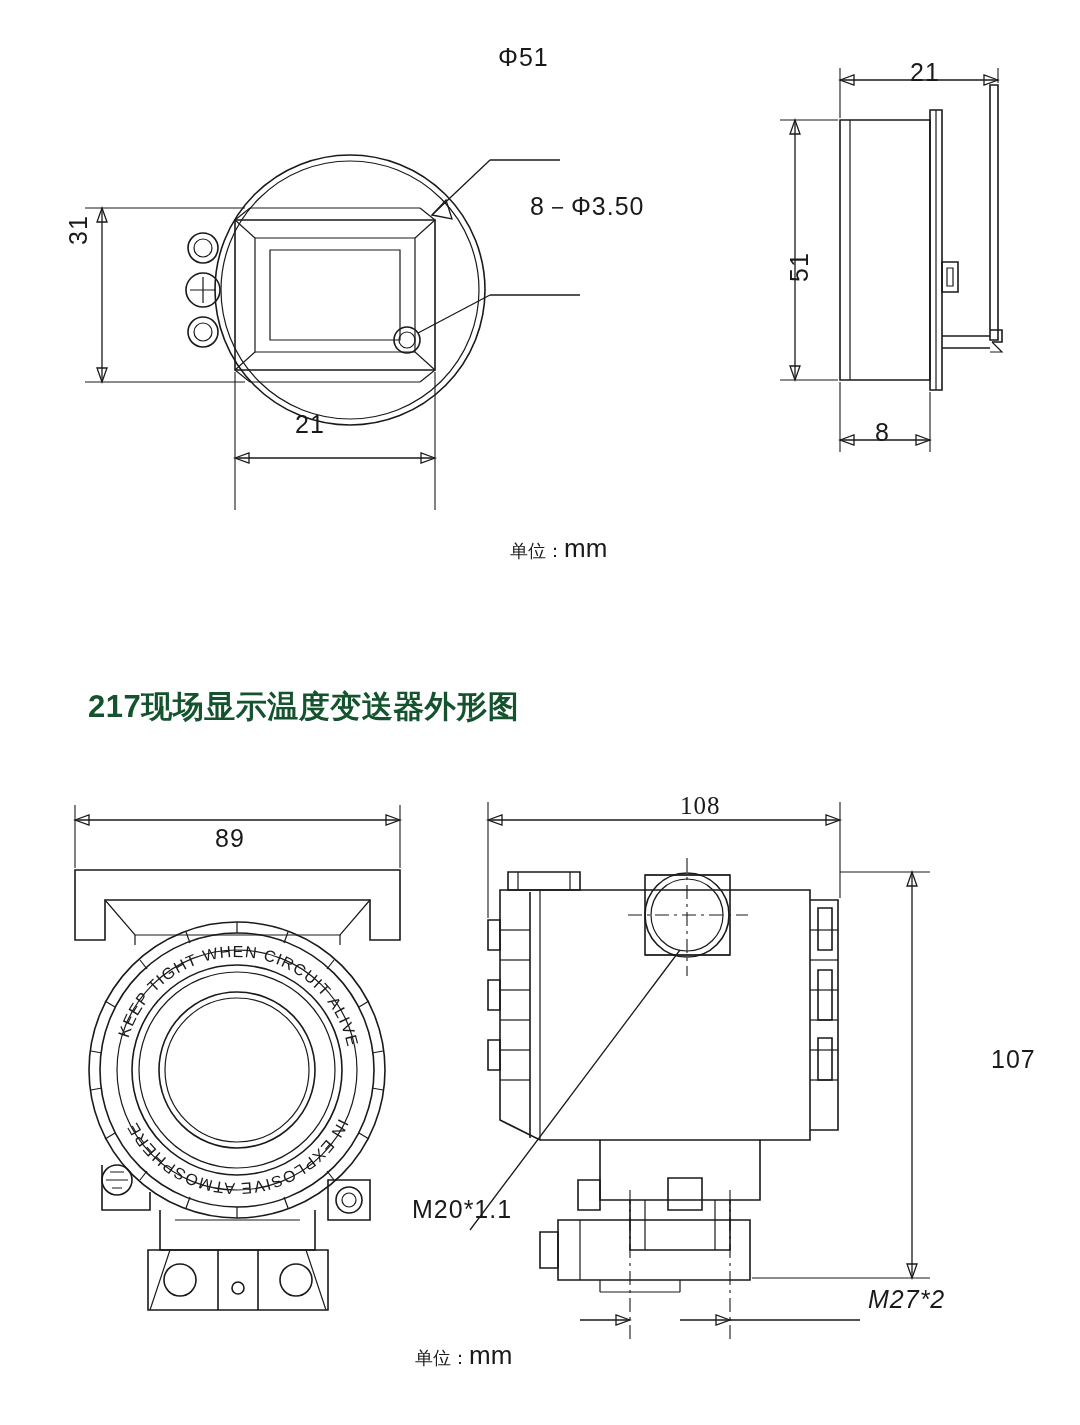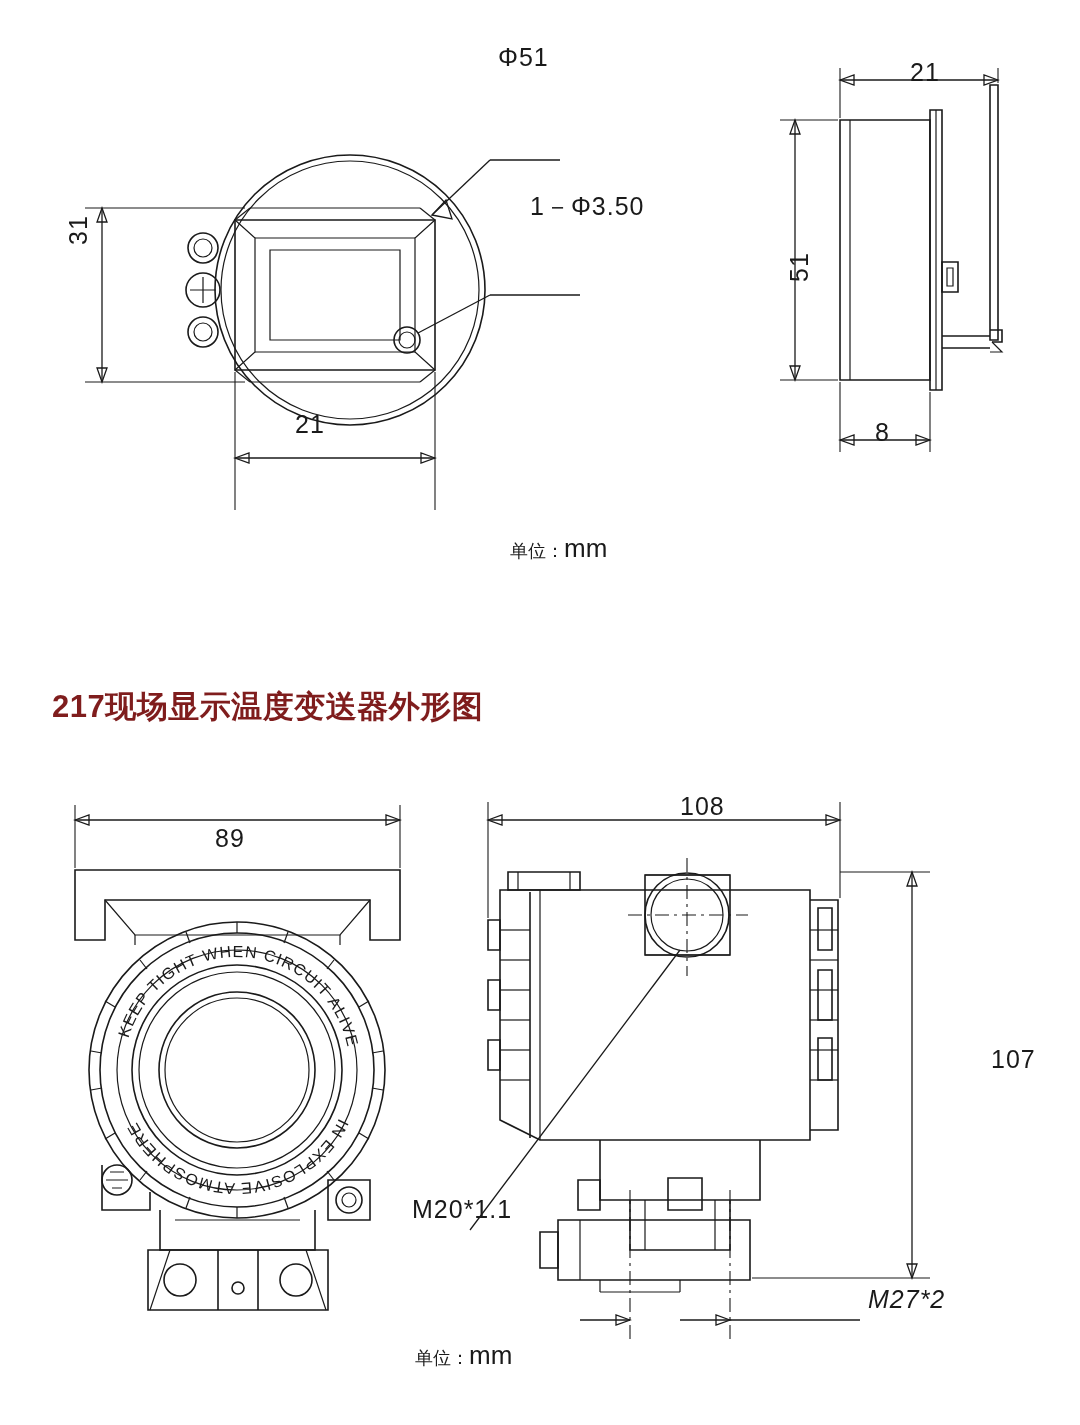--- a/index.html
+++ b/index.html
@@ -42,22 +42,23 @@
     font-size: 26px;
   }
   .unit-label .cn {
     font-size: 18px;
     font-family: Liberation Serif, serif;
   }
   .section-title {
     position: absolute;
     font-size: 31px;
     font-weight: bold;
-    color: #7f1d1d;
+    color: #14532d;
     letter-spacing: 0.5px;
+    margin-left: 36px;
   }
   svg { display: block; overflow: visible; }
   .ln { stroke: #1a1a1a; stroke-width: 1.6; fill: none; }
   .ln-thin { stroke: #1a1a1a; stroke-width: 1.2; fill: none; }
   .ln-dim { stroke: #1a1a1a; stroke-width: 1.3; fill: none; }
   .ln-center { stroke: #1a1a1a; stroke-width: 1.1; fill: none; stroke-dasharray: 14 5 3 5; }
   .ln-ext { stroke: #1a1a1a; stroke-width: 1.1; fill: none; }
 </style>
 </head>
 <body>
@@ -110,21 +111,21 @@
       <path class="ln-dim" d="M 42 342 L 37 328 L 47 328 Z" fill="#1a1a1a"></path>
 
       <path class="ln-ext" d="M 175 332 L 175 470"></path>
       <path class="ln-ext" d="M 375 332 L 375 470"></path>
       <path class="ln-dim" d="M 175 418 L 375 418"></path>
       <path class="ln-dim" d="M 175 418 L 189 413 L 189 423 Z" fill="#1a1a1a"></path>
       <path class="ln-dim" d="M 375 418 L 361 413 L 361 423 Z" fill="#1a1a1a"></path>
     </svg>
 
     <div class="label dim-label" style="left:498px; top:43px;">Φ51</div>
-    <div class="label dim-label" style="left:530px; top:190px;">1－Φ3.50</div>
+    <div class="label dim-label" style="left:530px; top:190px;">8－Φ3.50</div>
     <div class="label dim-label-v" style="left:64px; top:245px; transform:rotate(-90deg); transform-origin:left top;">31</div>
     <div class="label dim-label" style="left:295px; top:410px;">21</div>
 
     <svg width="420" height="480" style="position:absolute; left:640px; top:40px;">
 
       <path class="ln" d="M 200 80 L 290 80 L 290 340 L 200 340 Z"></path>
       <path class="ln-thin" d="M 210 80 L 210 340"></path>
 
       <path class="ln" d="M 290 70 L 302 70 L 302 350 L 290 350 Z"></path>
       <path class="ln-thin" d="M 296 70 L 296 350"></path>
@@ -315,21 +316,21 @@
       <path class="ln-dim" d="M 410 40 L 396 35 L 396 45 Z" fill="#1a1a1a"></path>
 
       <path class="ln-center" d="M 200 410 L 200 560"></path>
       <path class="ln-center" d="M 300 410 L 300 560"></path>
       <path class="ln-dim" d="M 150 540 L 200 540"></path>
       <path class="ln-dim" d="M 200 540 L 186 535 L 186 545 Z" fill="#1a1a1a"></path>
       <path class="ln-dim" d="M 250 540 L 300 540"></path>
       <path class="ln-dim" d="M 300 540 L 286 535 L 286 545 Z" fill="#1a1a1a"></path>
     </svg>
 
-    <div class="label dim-label" style="left:680px; top:32px;">108</div>
+    <div class="label dim-label" style="left:680px; top:32px;font-family:Liberation Serif, serif;">108</div>
     <div class="label dim-label" style="left:955px; top:285px;margin-left:36px;">107</div>
     <div class="label dim-label" style="left:412px; top:435px;">M20*1.1</div>
     <div class="label dim-label" style="left:868px; top:525px;font-style:italic;">M27*2</div>
 
     <div class="label unit-label" style="left:415px; top:580px;">
       <span class="cn">单位：</span><span>mm</span>
     </div>
   </div>
 
 </div>

